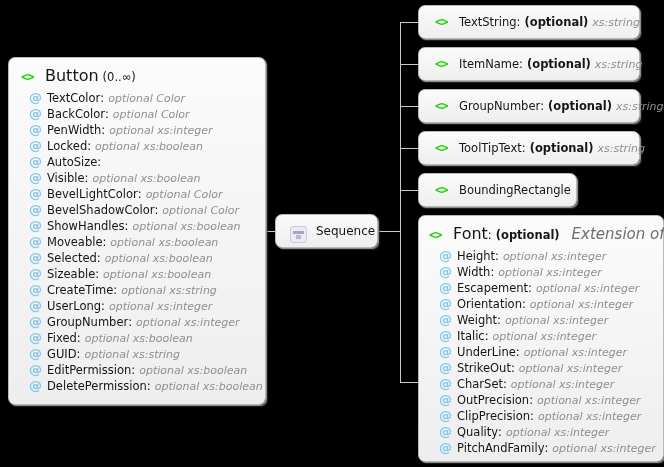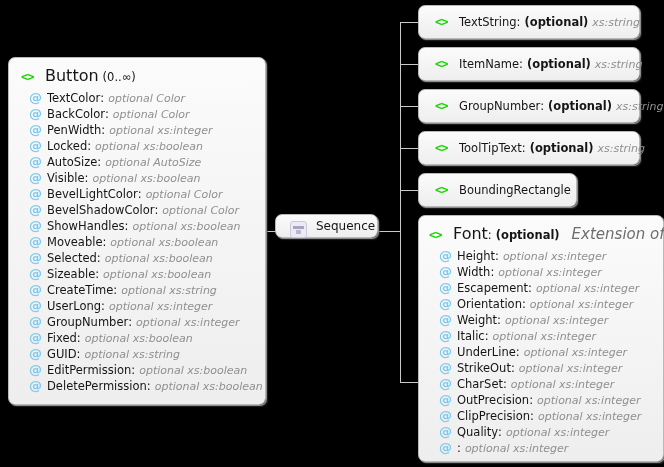--- a/index.html
+++ b/index.html
@@ -117,21 +117,21 @@
 
   
   #button-node {
     left: 8px; top: 57px; width: 258px; height: 348px;
     padding: 10px 0 10px 10px;
   }
   #button-node .row { margin-left: 2px; }
   #button-node .attrs .row { margin-left: 10px; }
 
   #sequence-node {
-    left: 275px; top: 214px; width: 103px; height: 24px;
+    left: 275px; top: 214px; width: 103px; height: 34px;
     padding: 0;
     display: flex;
     align-items: center;
     padding-left: 14px;
   }
   #sequence-node .seq-label { font-size: 12px; color: #151515; }
 
   .leaf {
     height: 34px;
     padding-left: 16px;
@@ -200,21 +200,20 @@
       <div class="row">
         <span class="attr-icon">@</span>
         <span class="name">Locked</span>
         <span class="sep">:</span>
         <span class="type">optional xs:boolean</span>
       </div>
       <div class="row">
         <span class="attr-icon">@</span>
         <span class="name">AutoSize</span>
         <span class="sep">:</span>
-        <span class="type">optional AutoSize</span>
       </div>
       <div class="row">
         <span class="attr-icon">@</span>
         <span class="name">Visible</span>
         <span class="sep">:</span>
         <span class="type">optional xs:boolean</span>
       </div>
       <div class="row">
         <span class="attr-icon">@</span>
         <span class="name">BevelLightColor</span>
@@ -414,17 +413,18 @@
         <span class="type">optional xs:integer</span>
       </div>
       <div class="row">
         <span class="attr-icon">@</span>
         <span class="name">Quality</span>
         <span class="sep">:</span>
         <span class="type">optional xs:integer</span>
       </div>
       <div class="row">
         <span class="attr-icon">@</span>
+        <span class="name">PitchAndFamily</span>
         <span class="sep">:</span>
         <span class="type">optional xs:integer</span>
       </div>
     </div>
 </div>
 
 </body></html>

